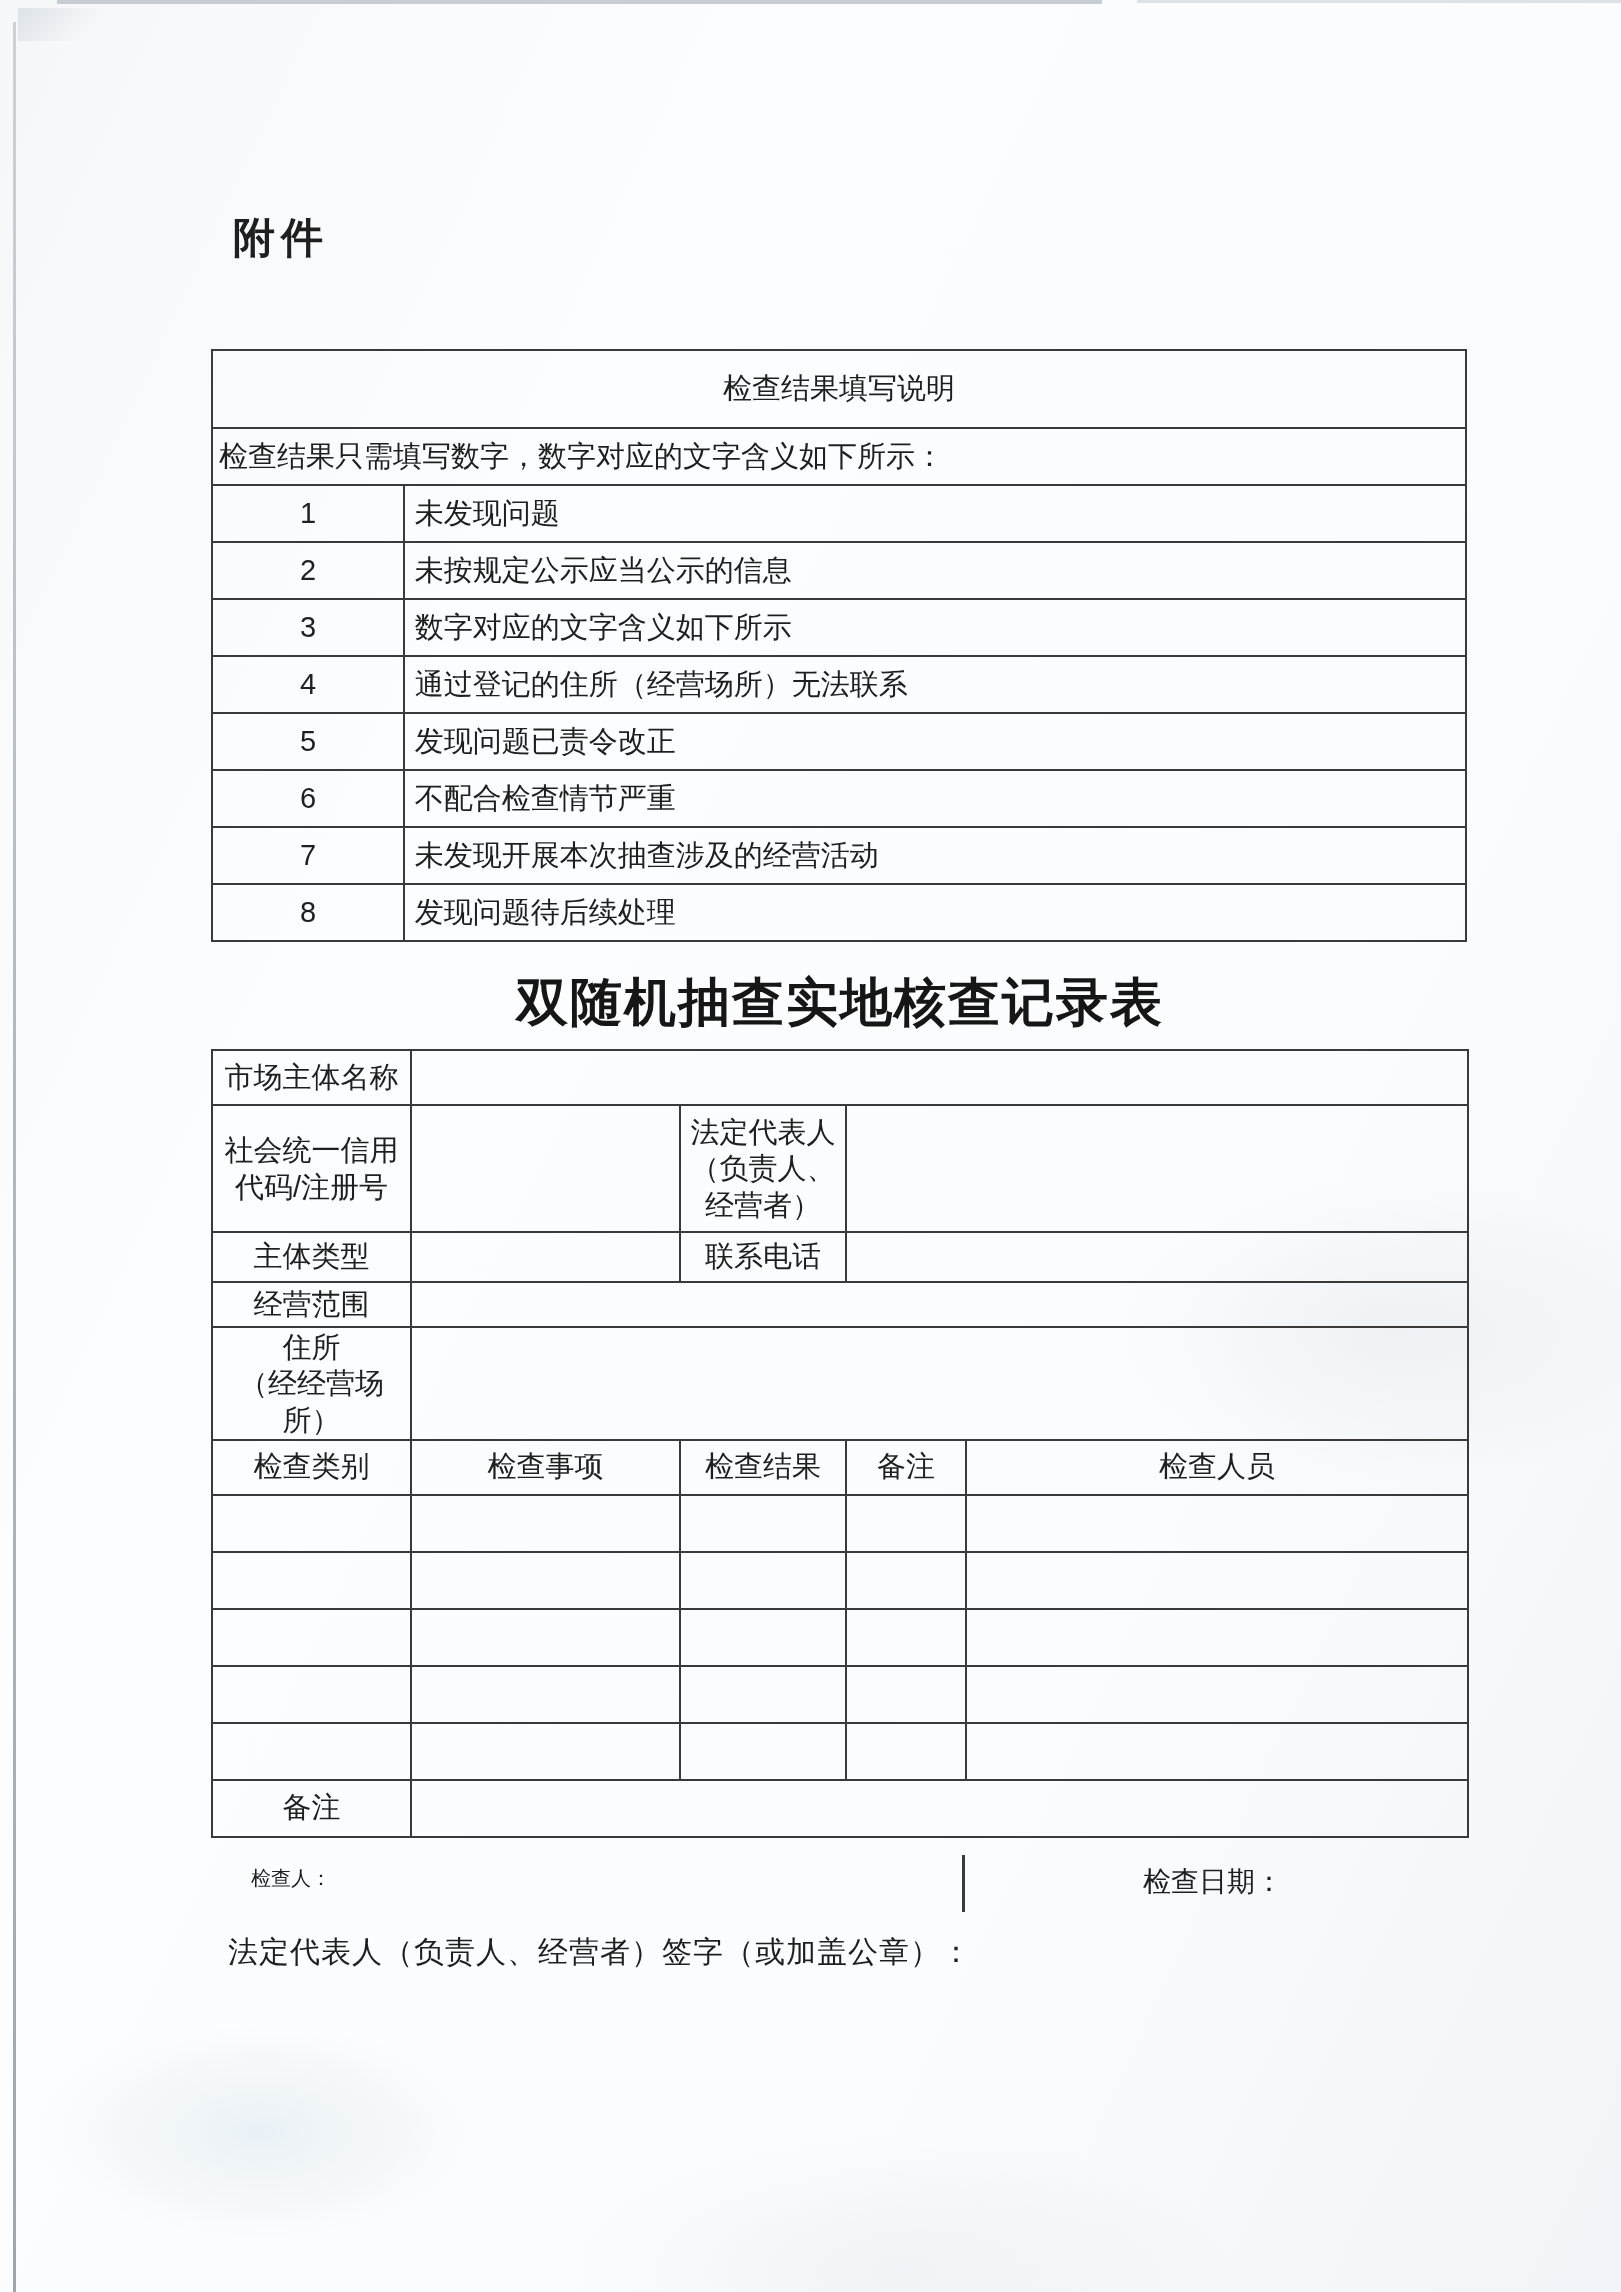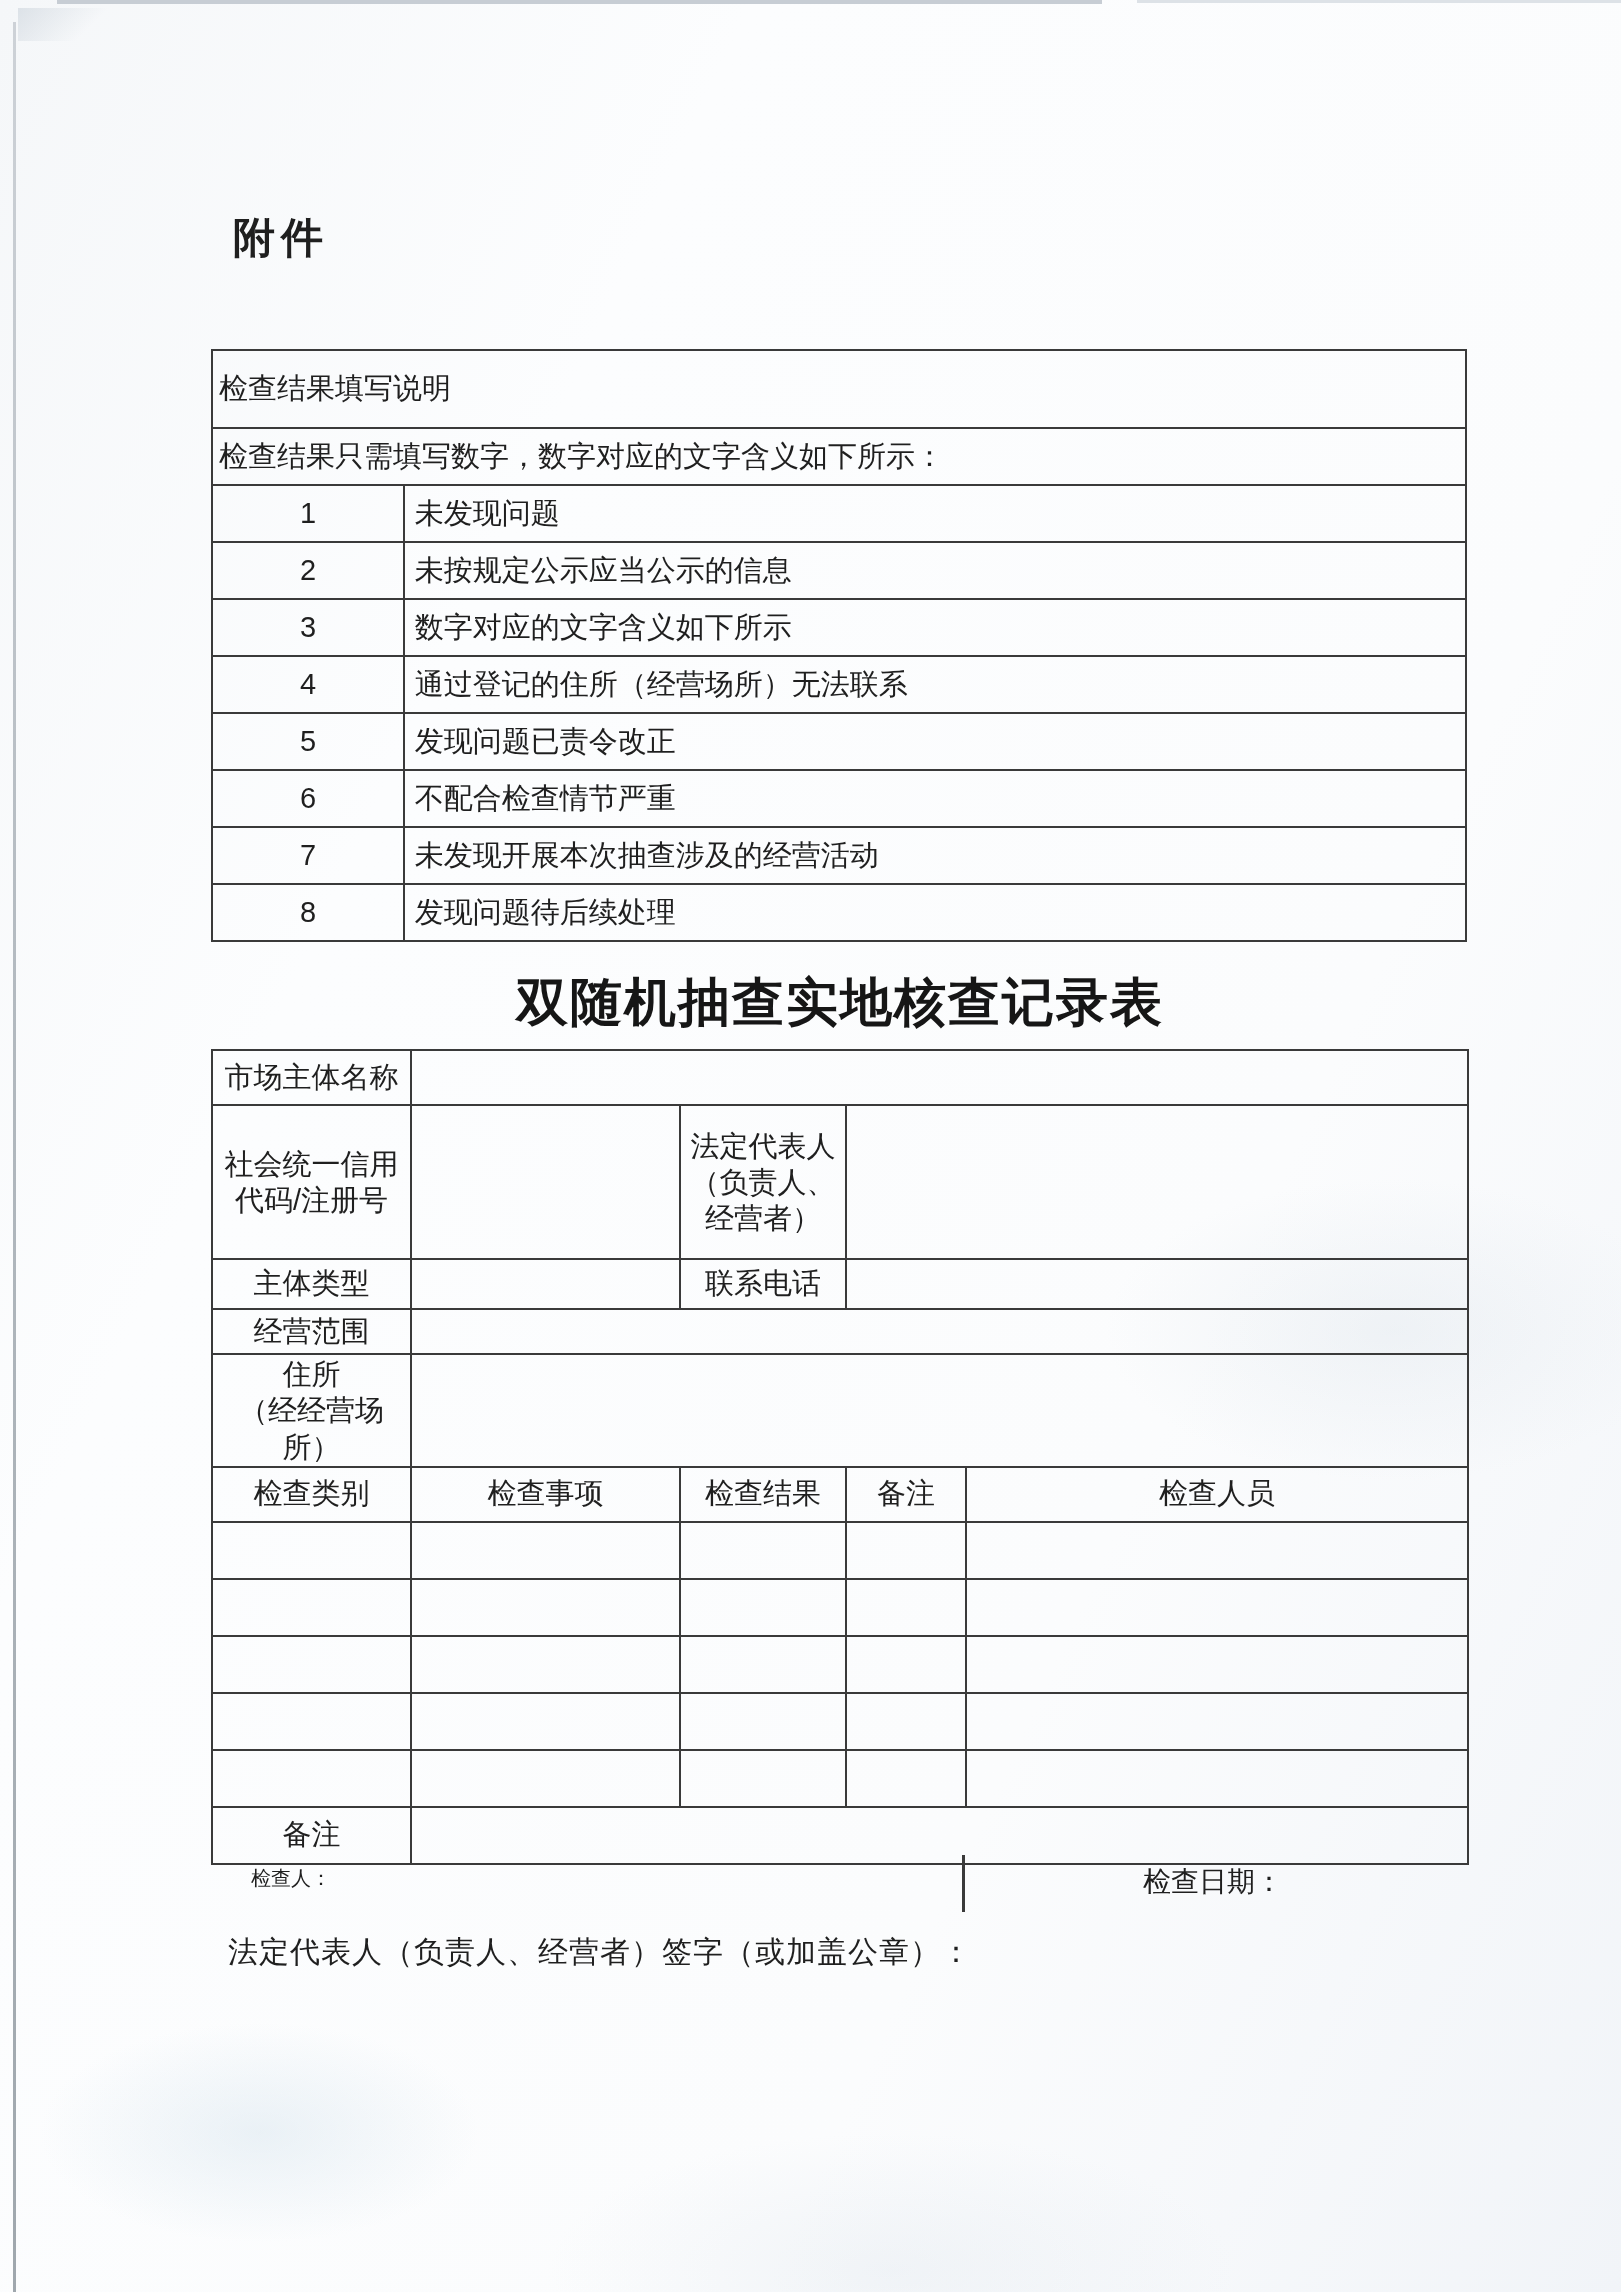--- a/index.html
+++ b/index.html
@@ -39,21 +39,21 @@
   .attachment {
     position:absolute; left:233px; top:210px;
     font-size:42px; font-weight:600; letter-spacing:5.9px;
   }
 
   table { border-collapse:collapse; table-layout:fixed; }
   td { border:2px solid #3a3a3a; font-size:29px; vertical-align:middle; overflow:hidden; }
 
   
   .t1 { position:absolute; left:211px; top:349px; width:1256px; }
-  .t1 .hdr td { height:76px; text-align:left; padding:0 5.9px; }
+  .t1 .hdr td { height:76px; text-align:center; padding:0 5.9px; }
   .t1 .sub td { height:55px; text-align:left; padding:0 5.9px; }
   .t1 .code-row td { height:53px; }
   .t1 .code { text-align:center; }
   .t1 .meaning { text-align:left; padding-left:9.8px; }
 
   
   .form-title {
     position:absolute; left:211px; top:968px; width:1258px;
     text-align:center; font-size:52px; font-weight:bold; letter-spacing:2px;
     color:#161616;
@@ -134,21 +134,21 @@
         <col style="width:269px">
         <col style="width:166px">
         <col style="width:120px">
         <col>
     </colgroup>
     <tbody>
         <tr style="height:55px">
       <td>市场主体名称</td>
       <td colspan="4"></td>
     </tr>
-    <tr style="height:154px">
+    <tr style="height:127px">
       <td class="ml">社会统一信用
 代码/注册号</td>
       <td></td>
       <td class="ml">法定代表人
 （负责人、
 经营者）</td>
       <td colspan="2"></td>
     </tr>
     <tr style="height:50px">
       <td>主体类型</td>

